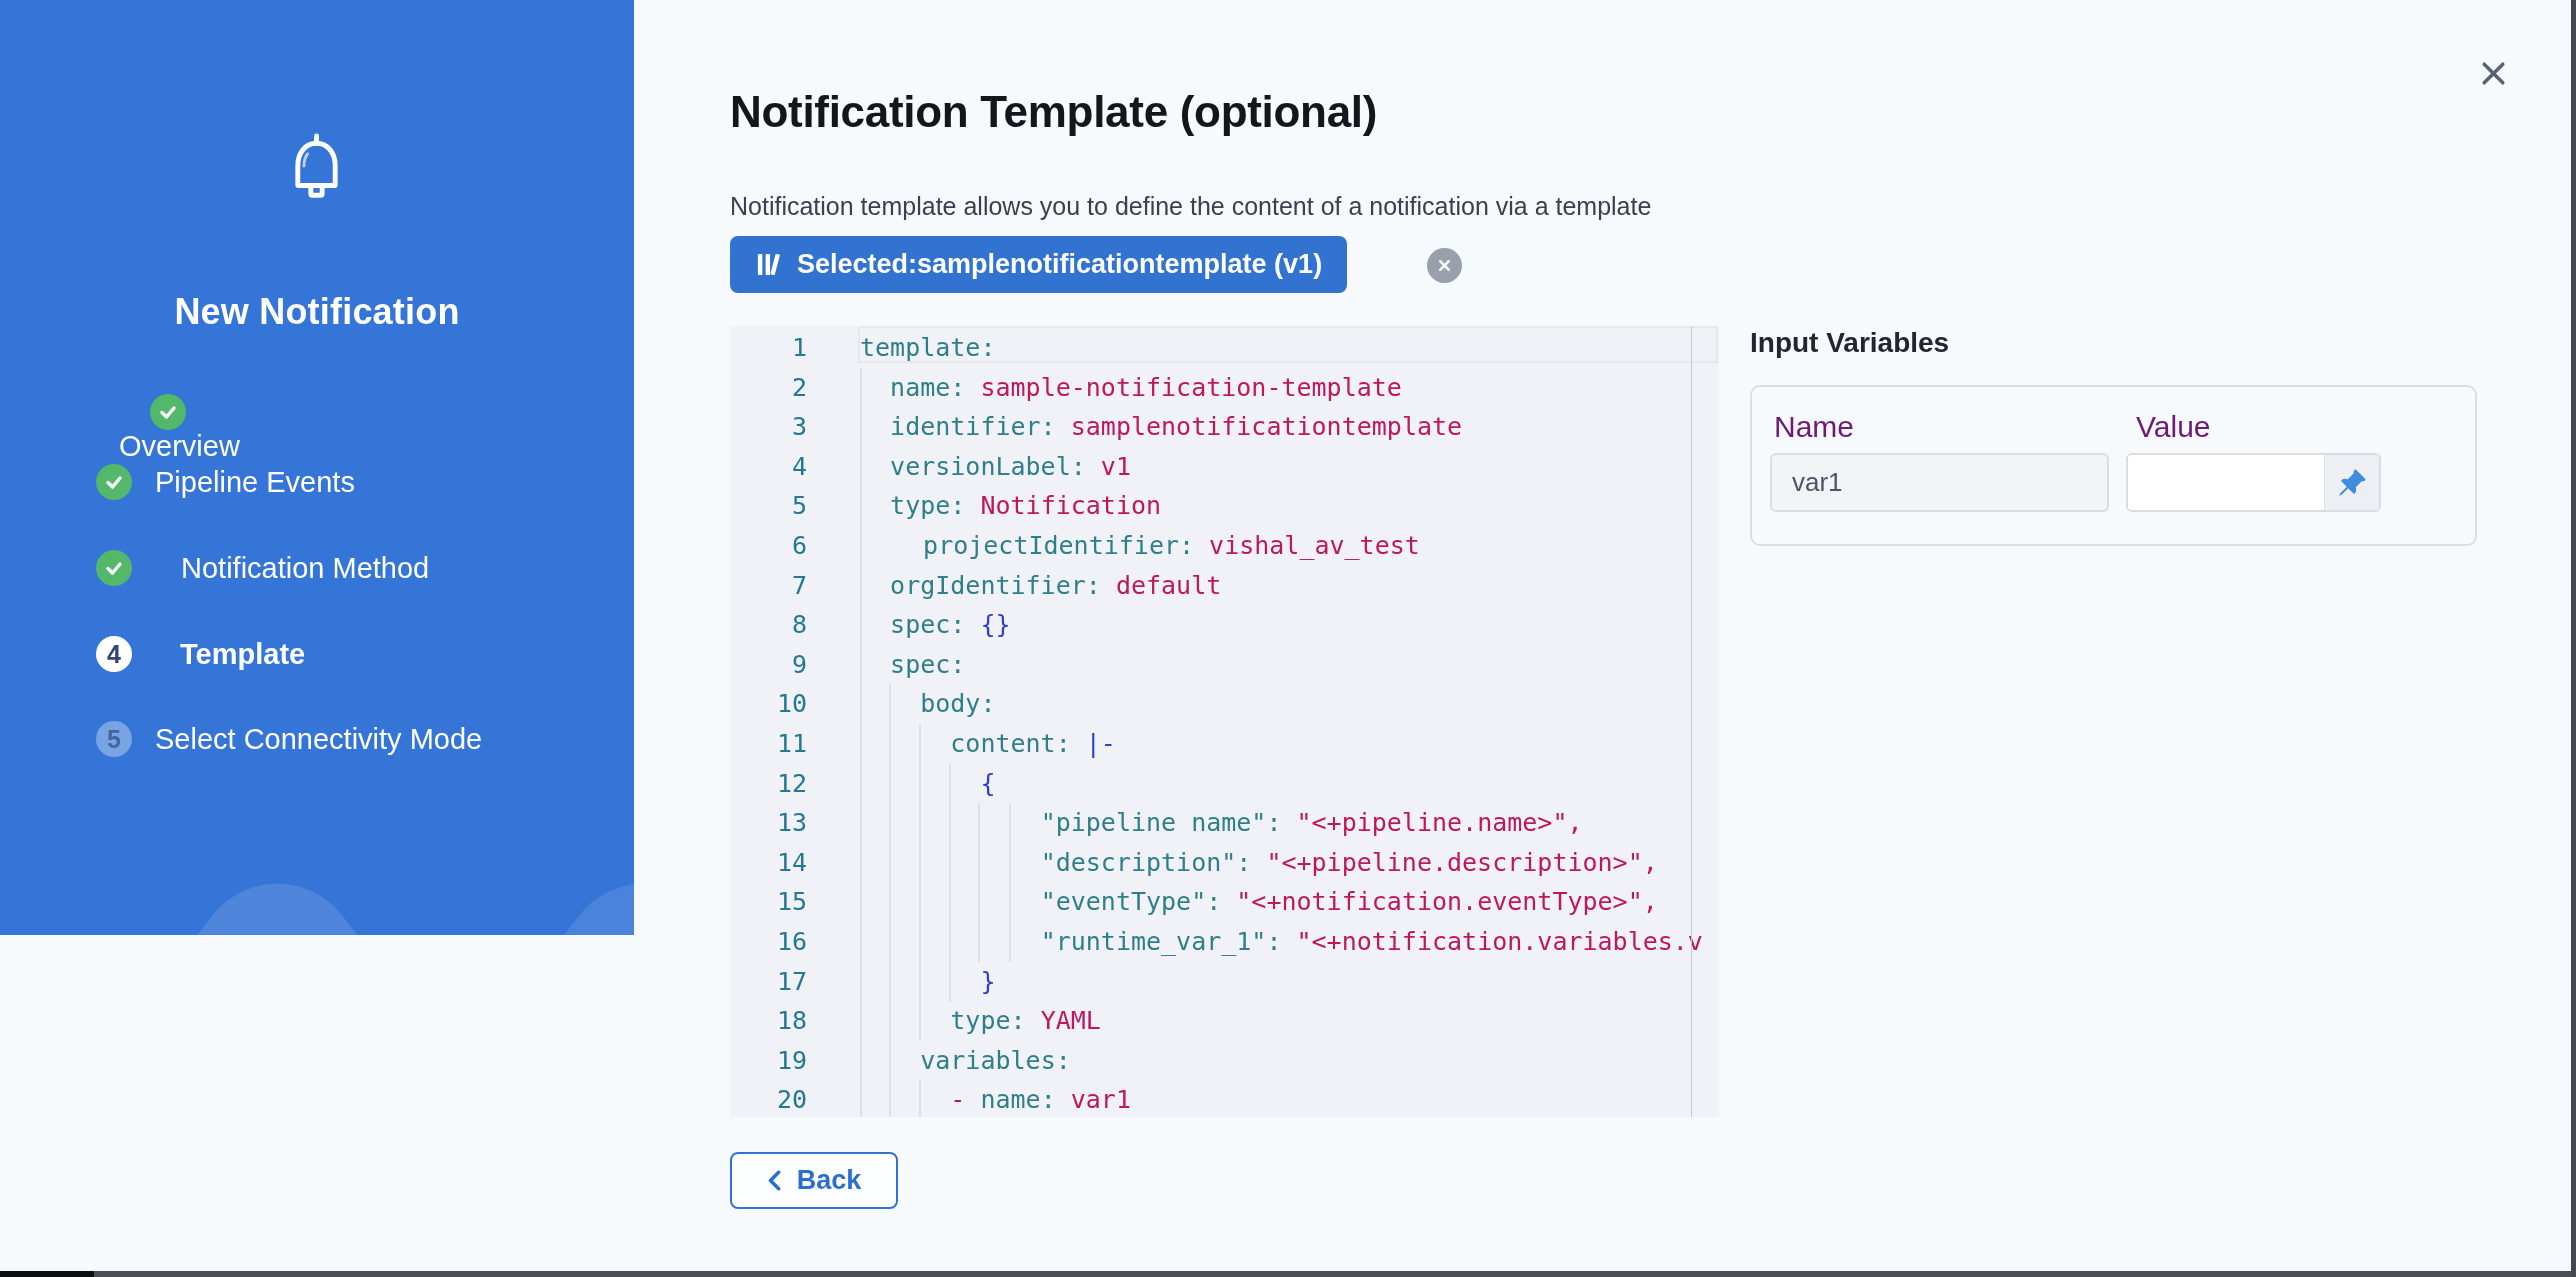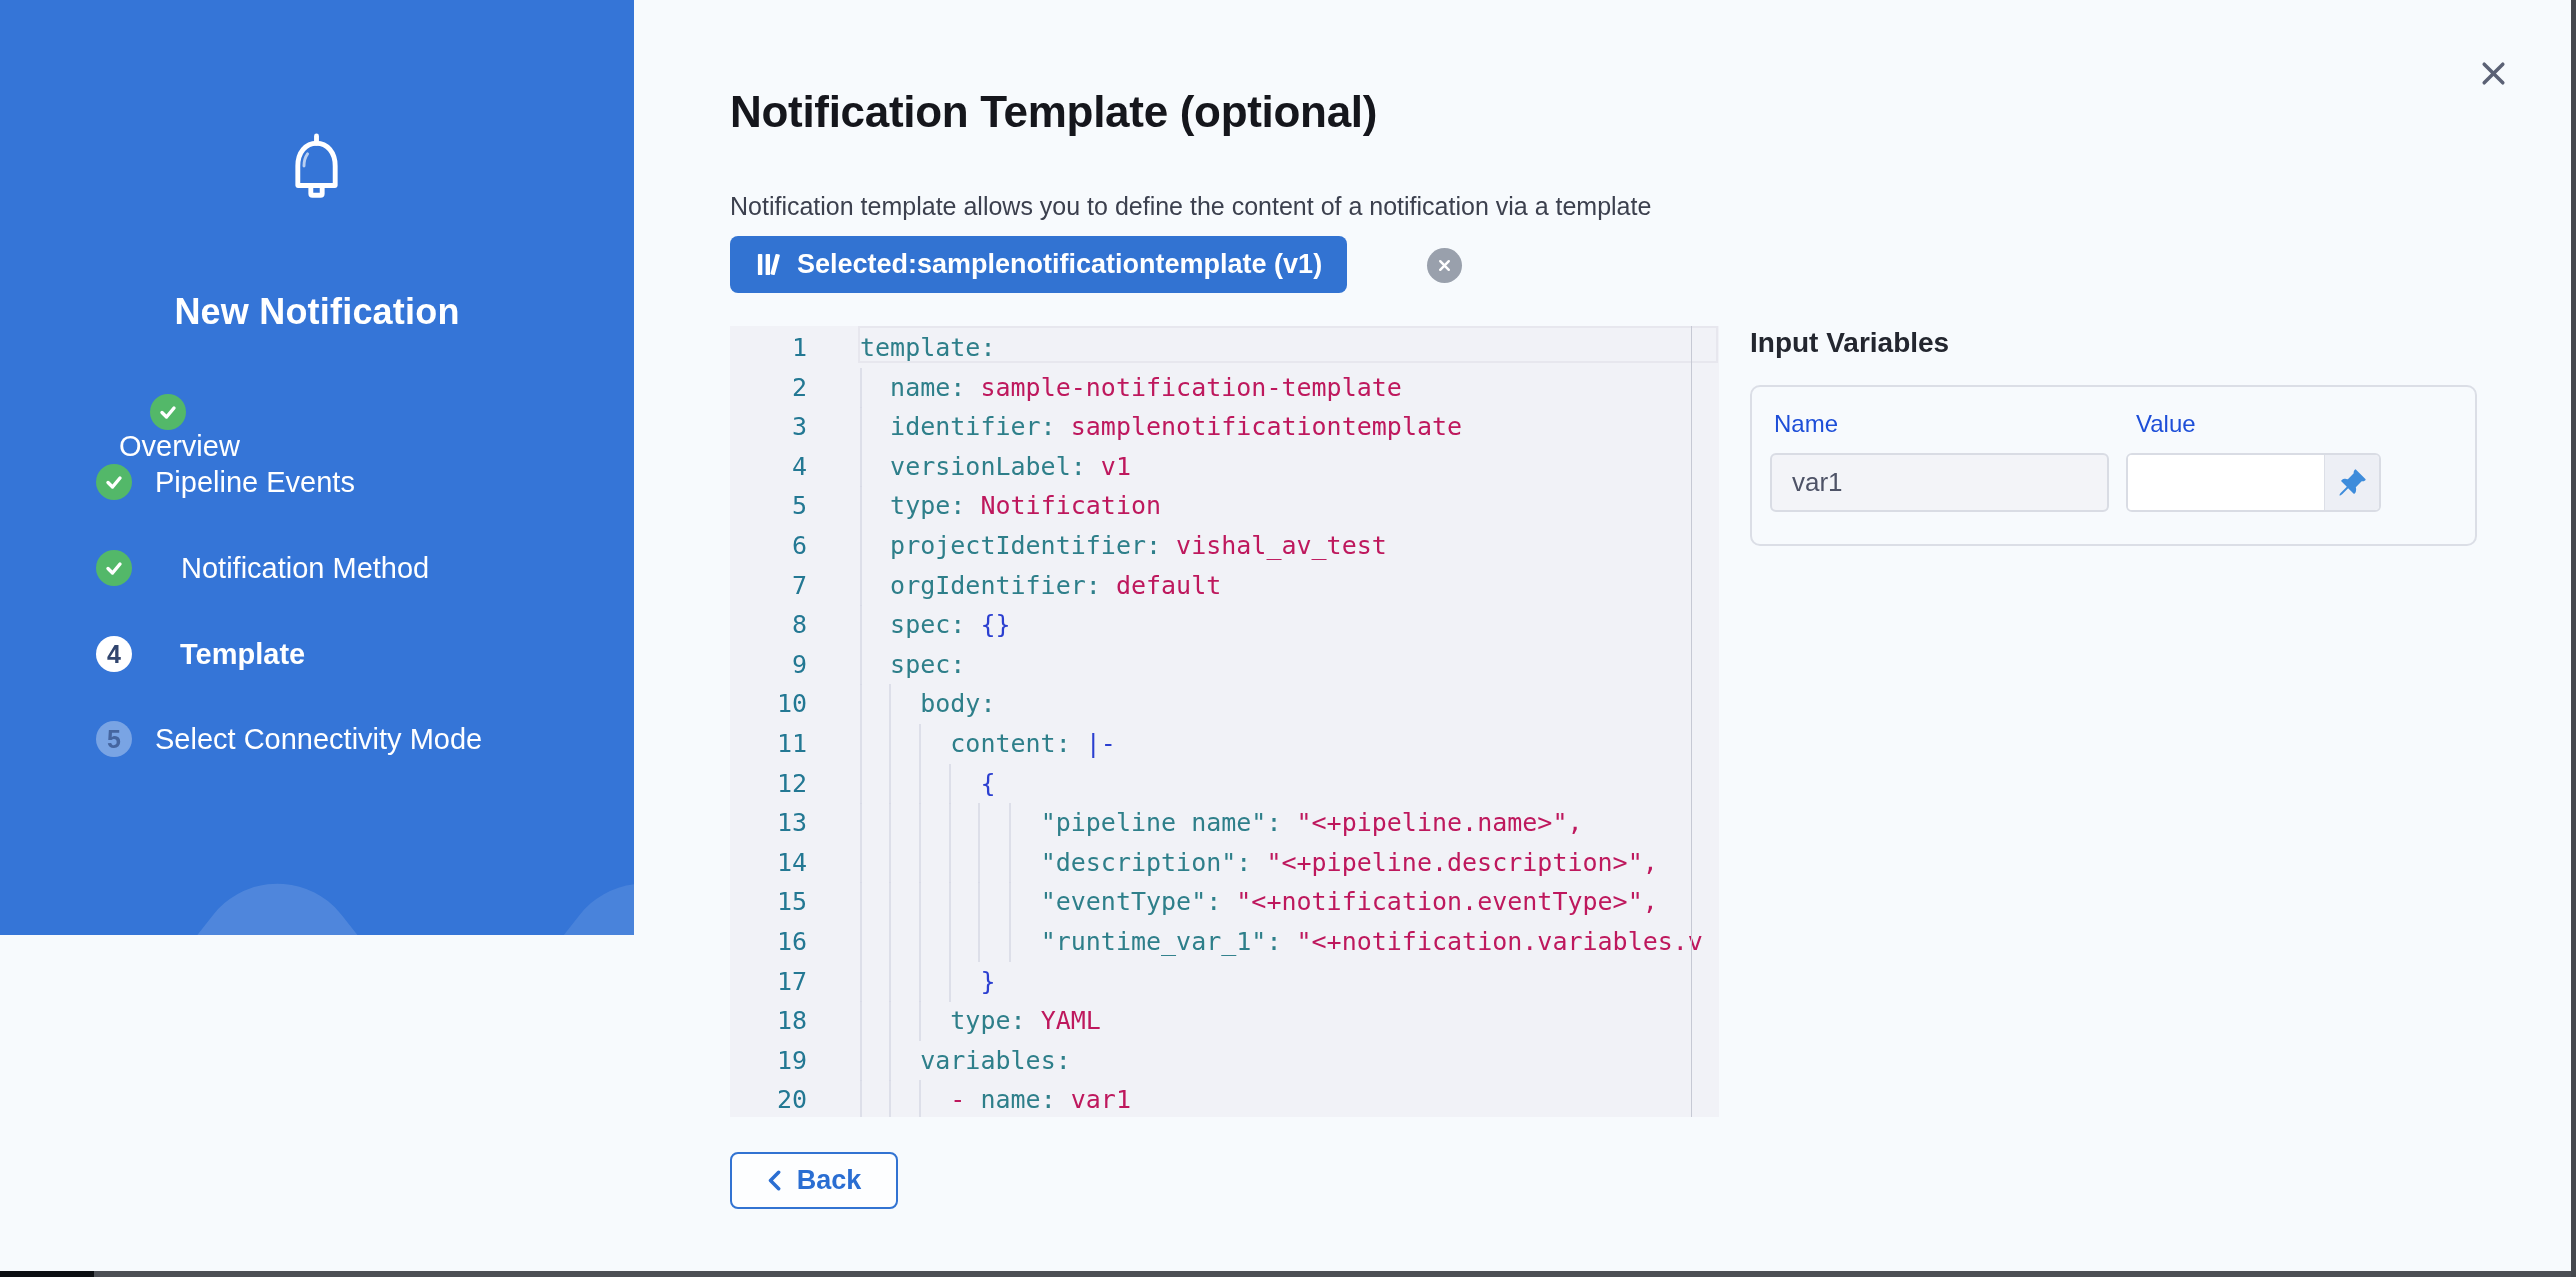--- a/index.html
+++ b/index.html
@@ -51,21 +51,21 @@
   .indent-guide { position:absolute; width:2px; height:40px; background:#d5d8e4; opacity:.75; z-index:0; }
   .tk-k { color:#2e7f8a; }
   .tk-v { color:#be185d; }
   .tk-b { color:#2b3fd0; }
   .tk-p { color:#3a3f52; }
 
   
   .iv-title { position:absolute; left:1750px; top:327px; font-size:28px; font-weight:bold; color:#23262f; }
   .iv-card { position:absolute; left:1750px; top:385px; width:727px; height:161px;
              border:2px solid #dbdee6; border-radius:10px; }
-  .iv-col-label { position:absolute; top:23px; font-size:24px; color:#1d4ed8; }
+  .iv-col-label { position:absolute; top:23px; font-size:30px; color:#701a75; }
   .iv-name-input { position:absolute; left:18px; top:66px; width:339px; height:59px; background:#f3f4f8;
                    border:2px solid #d9dce4; border-radius:6px; font-size:26px; color:#4e5367;
                    padding:0 20px; font-family:"Liberation Sans", sans-serif; }
   .iv-value-group { position:absolute; left:374px; top:66px; width:255px; height:59px; background:#ffffff;
                     border:2px solid #d9dce4; border-radius:6px; display:flex; overflow:hidden; }
   .iv-value-input { flex:1; min-width:0; border:none; outline:none; font-size:26px; padding:0 14px;
                     background:#ffffff; font-family:"Liberation Sans", sans-serif; }
   .iv-pin-btn { width:55px; background:#edeff5; border-left:1px solid #dcdfe7; display:flex;
                 align-items:center; justify-content:center; cursor:pointer; }
 
@@ -172,21 +172,21 @@
       <div class="gutter-num" style="top: 81px;">3</div>
       <div class="code-line" style="top: 81px;"><span>  </span><span class="tk-k">identifier:</span><span class="tk-p"> </span><span class="tk-v">samplenotificationtemplate</span></div>
       <div class="indent-guide" style="left: 130px; top: 121px;"></div>
       <div class="gutter-num" style="top: 121px;">4</div>
       <div class="code-line" style="top: 121px;"><span>  </span><span class="tk-k">versionLabel:</span><span class="tk-p"> </span><span class="tk-v">v1</span></div>
       <div class="indent-guide" style="left: 130px; top: 160px;"></div>
       <div class="gutter-num" style="top: 160px;">5</div>
       <div class="code-line" style="top: 160px;"><span>  </span><span class="tk-k">type:</span><span class="tk-p"> </span><span class="tk-v">Notification</span></div>
       <div class="indent-guide" style="left: 130px; top: 200px;"></div>
       <div class="gutter-num" style="top: 200px;">6</div>
-      <div class="code-line" style="top: 200px;"><span>  </span><span class="tk-k">projectIdentifier:</span><span class="tk-p"> </span><span class="tk-v">vishal_av_test</span></div>
+      <div class="code-line" style="top: 200px; padding-left: 33px;"><span>  </span><span class="tk-k">projectIdentifier:</span><span class="tk-p"> </span><span class="tk-v">vishal_av_test</span></div>
       <div class="indent-guide" style="left: 130px; top: 240px;"></div>
       <div class="gutter-num" style="top: 240px;">7</div>
       <div class="code-line" style="top: 240px;"><span>  </span><span class="tk-k">orgIdentifier:</span><span class="tk-p"> </span><span class="tk-v">default</span></div>
       <div class="indent-guide" style="left: 130px; top: 279px;"></div>
       <div class="gutter-num" style="top: 279px;">8</div>
       <div class="code-line" style="top: 279px;"><span>  </span><span class="tk-k">spec:</span><span class="tk-p"> </span><span class="tk-b">{}</span></div>
       <div class="indent-guide" style="left: 130px; top: 319px;"></div>
       <div class="gutter-num" style="top: 319px;">9</div>
       <div class="code-line" style="top: 319px;"><span>  </span><span class="tk-k">spec:</span></div>
       <div class="indent-guide" style="left: 130px; top: 358px;"></div>

